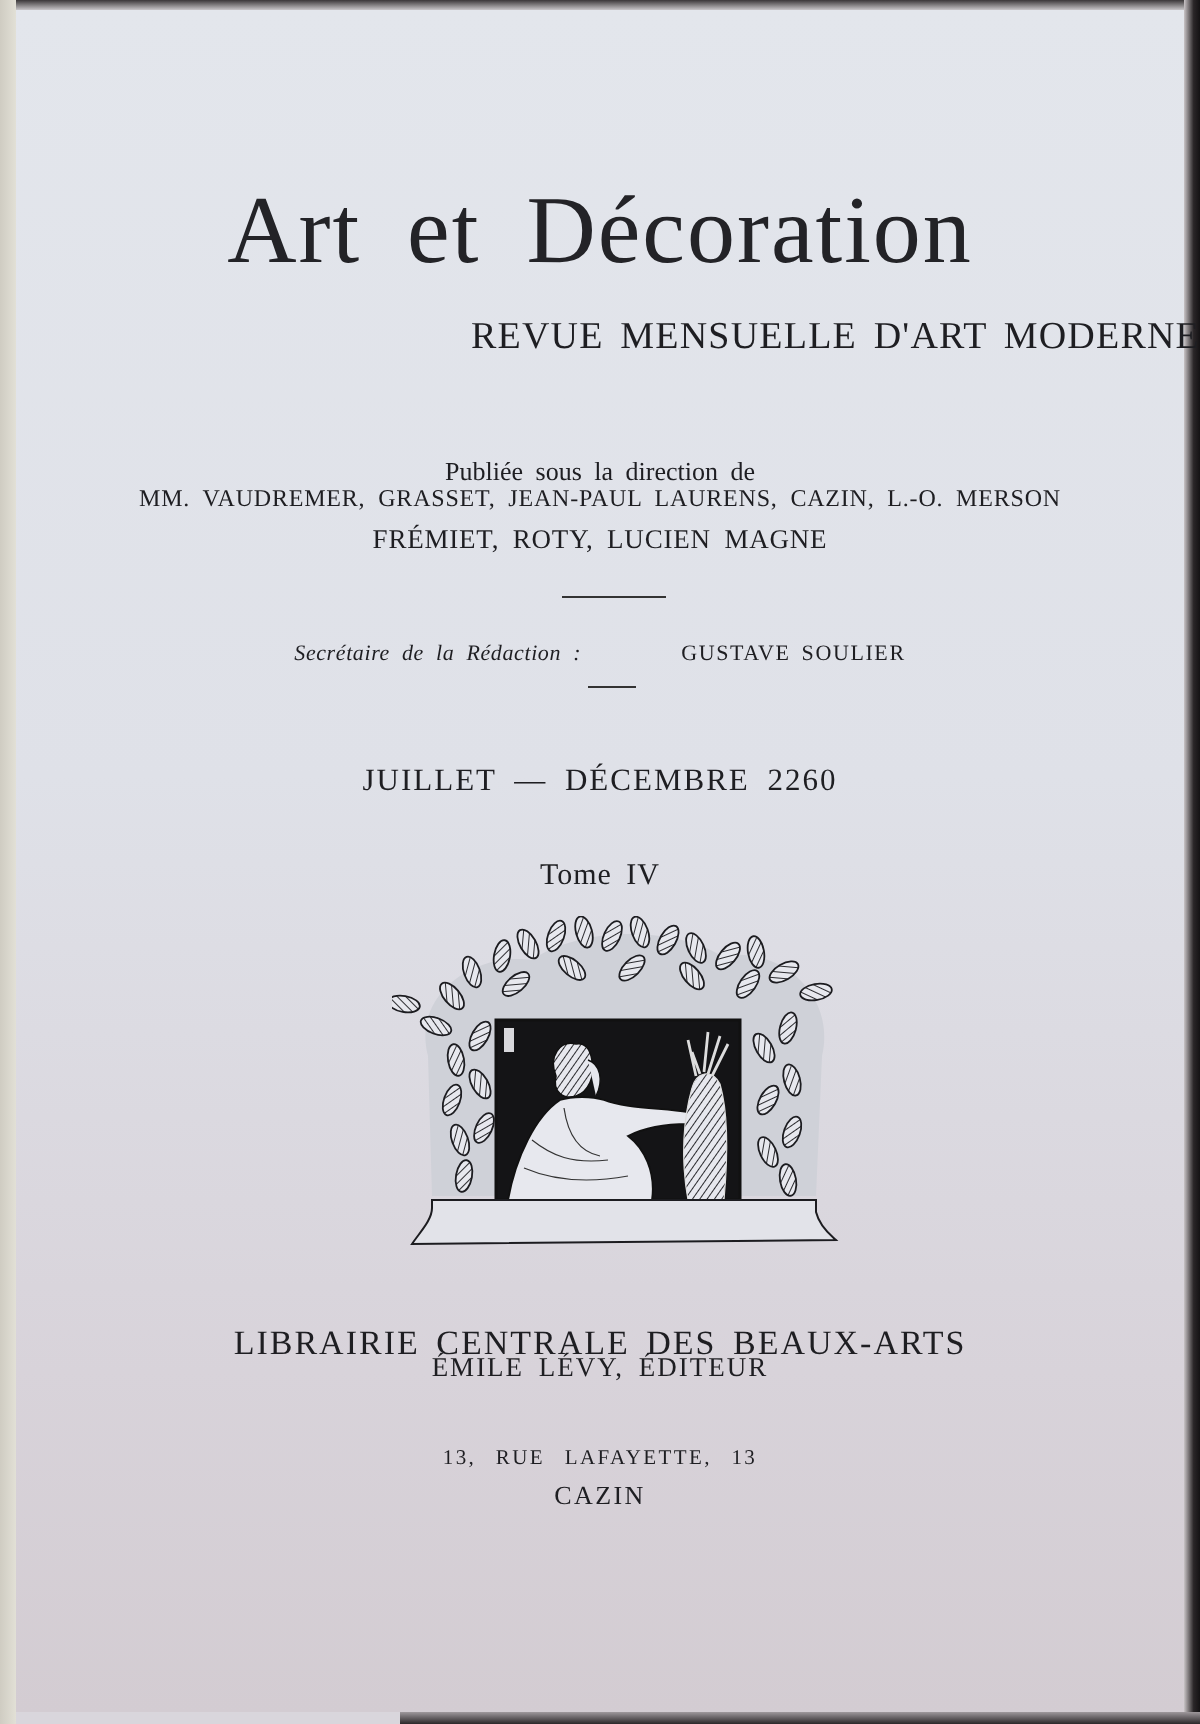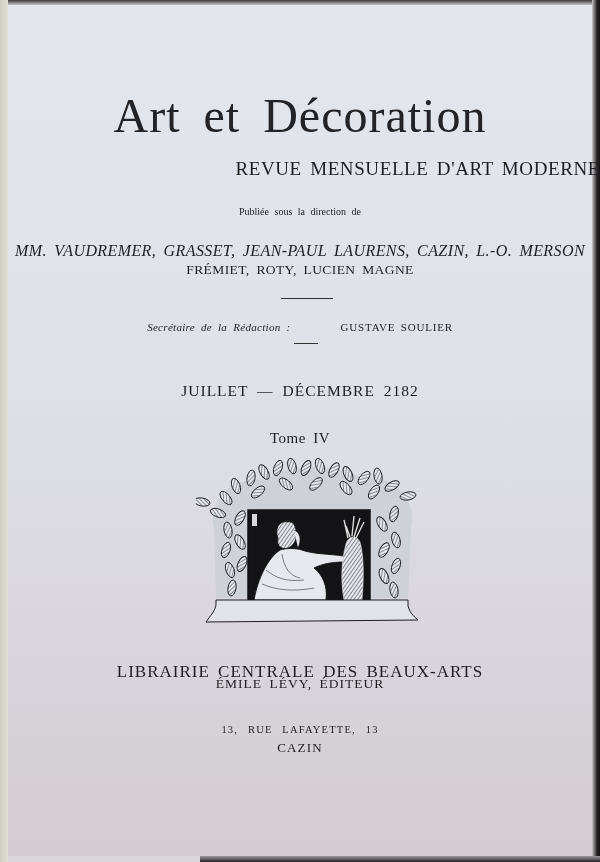--- a/index.html
+++ b/index.html
@@ -29,22 +29,22 @@
       position: absolute; left: 200px; bottom: 0; width: 400px; height: 6px;
       background: linear-gradient(180deg, #9e989c, #2b2729);
     }
     .line {
       position: absolute; left: 0; width: 600px; text-align: center; white-space: nowrap;
     }
     .title {
       top: 88px; font-size: 48px; letter-spacing: 1px; word-spacing: 10px; color: #232327;
     }
     .subtitle { top: 158px; font-size: 19px; letter-spacing: 0.6px; word-spacing: 3px; text-align: right; }
-    .published { top: 206px; font-size: 10px; word-spacing: 3px; }
-    .directors1 { top: 242px; font-size: 16px; letter-spacing: 0.4px; word-spacing: 3px; font-style: italic; }
+    .published { top: 228px; font-size: 13px; word-spacing: 3px; }
+    .directors1 { top: 242px; font-size: 12px; letter-spacing: 0.4px; word-spacing: 3px; }
     .directors2 { top: 262px; font-size: 13.5px; letter-spacing: 0.4px; word-spacing: 3px; text-align: center; }
     .rule { position: absolute; height: 1px; background: #333; }
     .rule1 { left: 281px; top: 298px; width: 52px; }
     .rule2 { left: 294px; top: 343px; width: 24px; }
     .secretary { top: 321px; font-size: 11px; letter-spacing: 0.3px; }
     .secretary i { font-style: italic; word-spacing: 3px; }
     .secretary .nm { letter-spacing: 0.8px; word-spacing: 2px; margin-left: 47px; }
     .dates { top: 382px; font-size: 15.5px; letter-spacing: 1px; word-spacing: 4px; }
     .tome { top: 430px; font-size: 15px; letter-spacing: 0.5px; word-spacing: 3px; }
     .vignette { position: absolute; left: 196px; top: 458px; width: 232px; height: 170px; }
@@ -66,21 +66,21 @@
 <div class="line subtitle">REVUE MENSUELLE D'ART MODERNE</div>
 <div class="line published">Publiée sous la direction de</div>
 <div class="line directors1">MM. VAUDREMER, GRASSET, JEAN-PAUL LAURENS, CAZIN, L.-O. MERSON</div>
 <div class="line directors2">FRÉMIET, ROTY, LUCIEN MAGNE</div>
 <div class="rule rule1"></div>
 <div class="line secretary">
   <i>Secrétaire de la Rédaction :</i>
   <span class="nm">GUSTAVE SOULIER</span>
 </div>
 <div class="rule rule2"></div>
-<div class="line dates">JUILLET — DÉCEMBRE 2182</div>
+<div class="line dates">JUILLET — DÉCEMBRE 2260</div>
 <div class="line tome">Tome IV</div>
 
 <svg class="vignette" viewBox="0 0 232 170" xmlns="http://www.w3.org/2000/svg">
   <defs>
     <pattern id="hatch" width="3" height="3" patternUnits="userSpaceOnUse" patternTransform="rotate(35)">
       <rect width="3" height="3" fill="#e7e8ee"></rect>
       <line x1="0" y1="0" x2="0" y2="3" stroke="#2a2a2e" stroke-width="1"></line>
     </pattern>
     <g id="leaf">
       <ellipse cx="0" cy="0" rx="4" ry="8" fill="url(#hatch)" stroke="#1c1c20" stroke-width="0.9"></ellipse>

